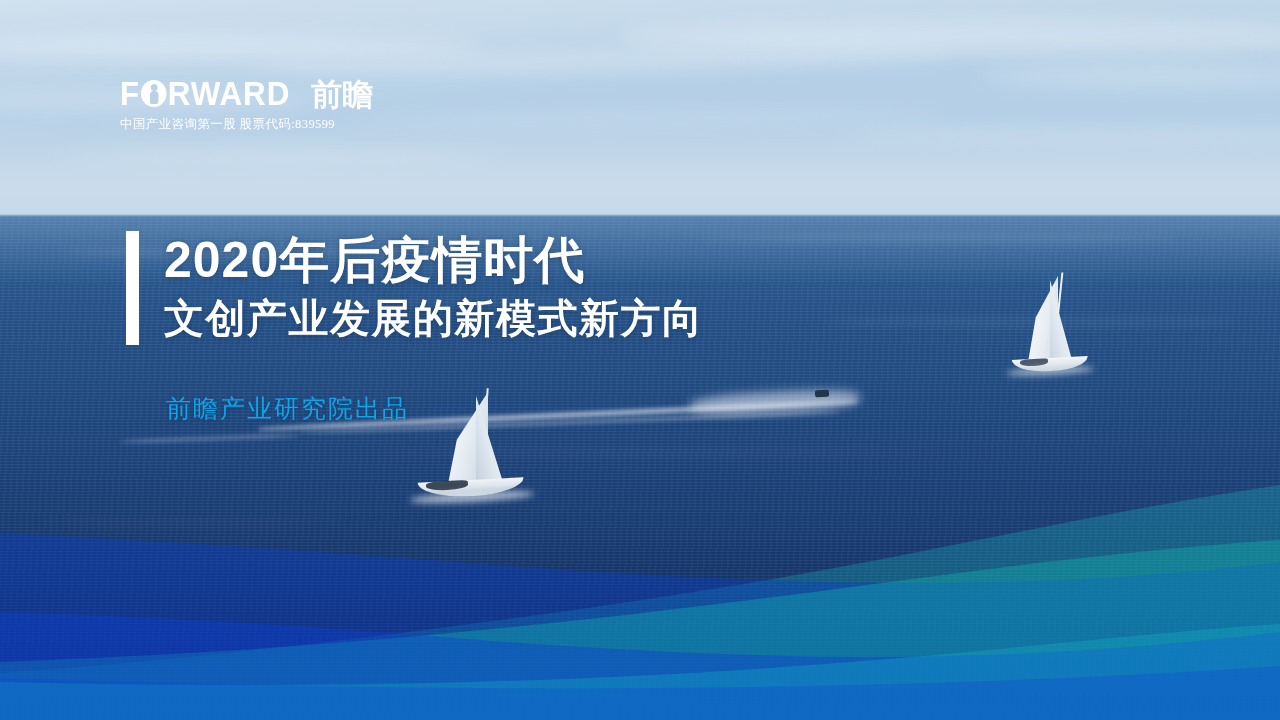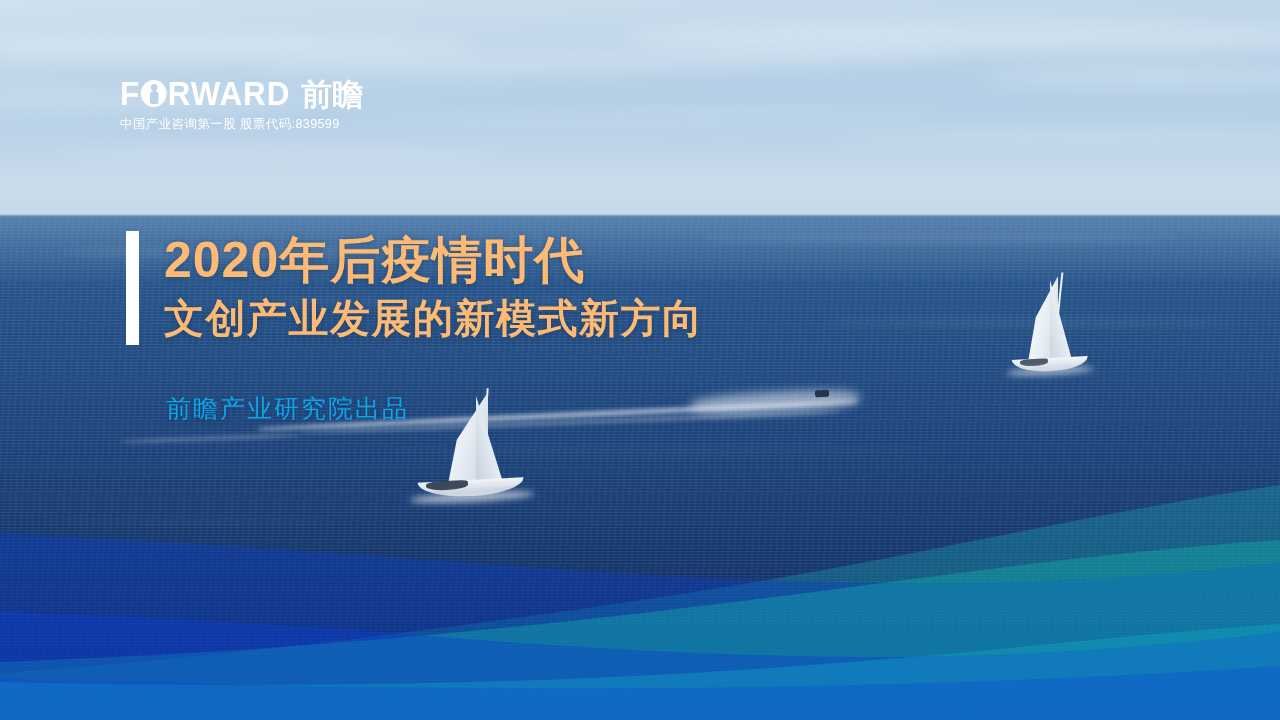--- a/index.html
+++ b/index.html
@@ -176,33 +176,33 @@
   .logo-o::before{
     content:"";position:absolute;left:50%;top:4px;transform:translateX(-50%);
     width:7px;height:7px;border-radius:50%;background:#b9d2e7;
   }
   .logo-o::after{
     content:"";position:absolute;left:50%;top:11px;transform:translateX(-50%);
     width:9px;height:13px;background:#b9d2e7;
     border-radius:4px 4px 2px 2px;
   }
   .logo-cn{
-    font-size:31px;font-weight:700;color:#fff;line-height:1;margin-left:2px;letter-spacing:0px;
+    font-size:31px;font-weight:700;color:#fff;line-height:1;margin-left:12px;letter-spacing:0px;
   }
   .logo-tag{
     margin-top:6px;
-    font-size:12.5px;color:#ffffff;letter-spacing:.4px;white-space:nowrap;font-weight:400;
+    font-size:12.5px;color:#ffffff;letter-spacing:.4px;white-space:nowrap;font-weight:400;font-family:Liberation Serif, serif;
   }
 
   
   .headline{position:absolute;left:126px;top:231px;display:flex;align-items:flex-start;}
   .accent-bar{width:13px;height:114px;background:#ffffff;margin-right:25px;flex:0 0 auto;}
   .title-lines{}
   .title-line{
-    color:#fdba74;font-weight:700;font-size:50px;line-height:58px;
+    color:#ffffff;font-weight:700;font-size:50px;line-height:58px;
     letter-spacing:1px;white-space:nowrap;
     text-shadow:0 1px 6px rgba(10,30,60,.35);
   }
   .title-line.l2{font-size:40px;letter-spacing:1.5px;}
   .subtitle{
     position:absolute;left:166px;top:392px;
     color:#0ea5e9;font-size:25px;font-weight:400;letter-spacing:2px;white-space:nowrap;
     text-shadow:0 1px 5px rgba(10,30,60,.35);
   }
 </style>

